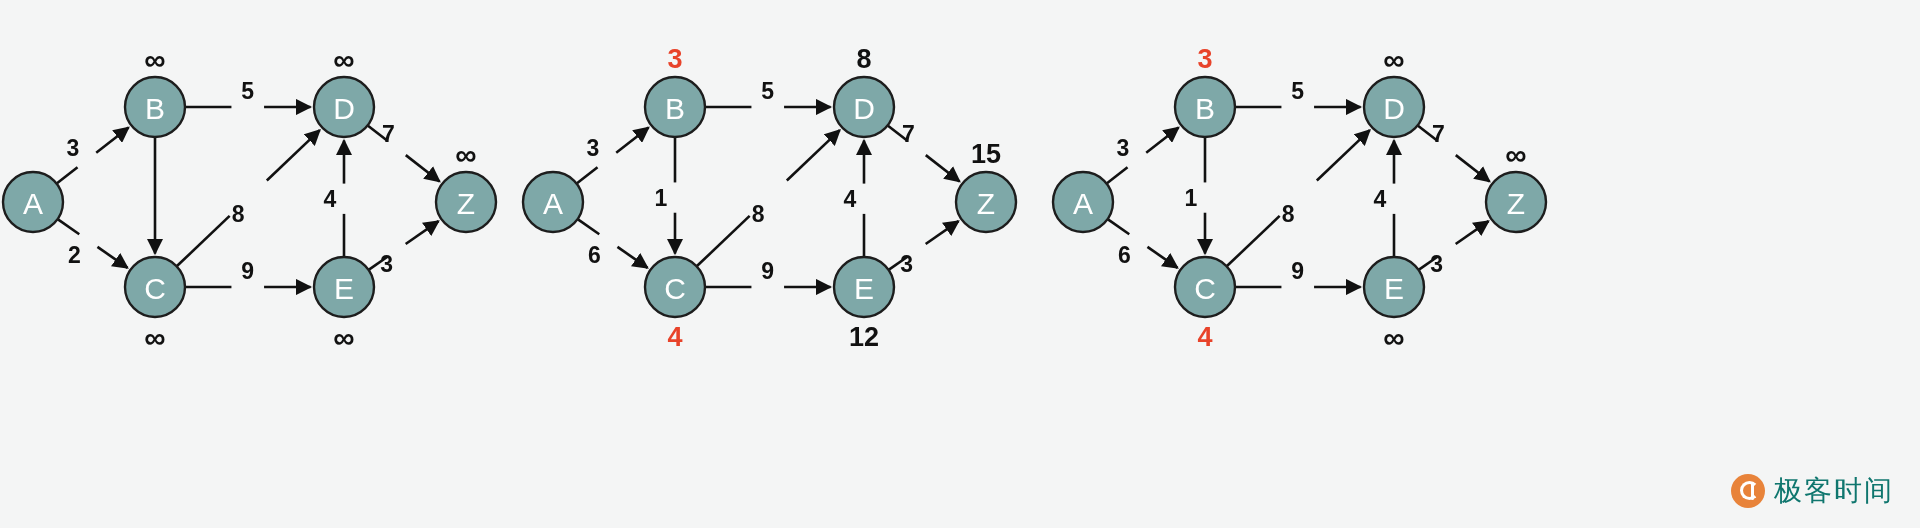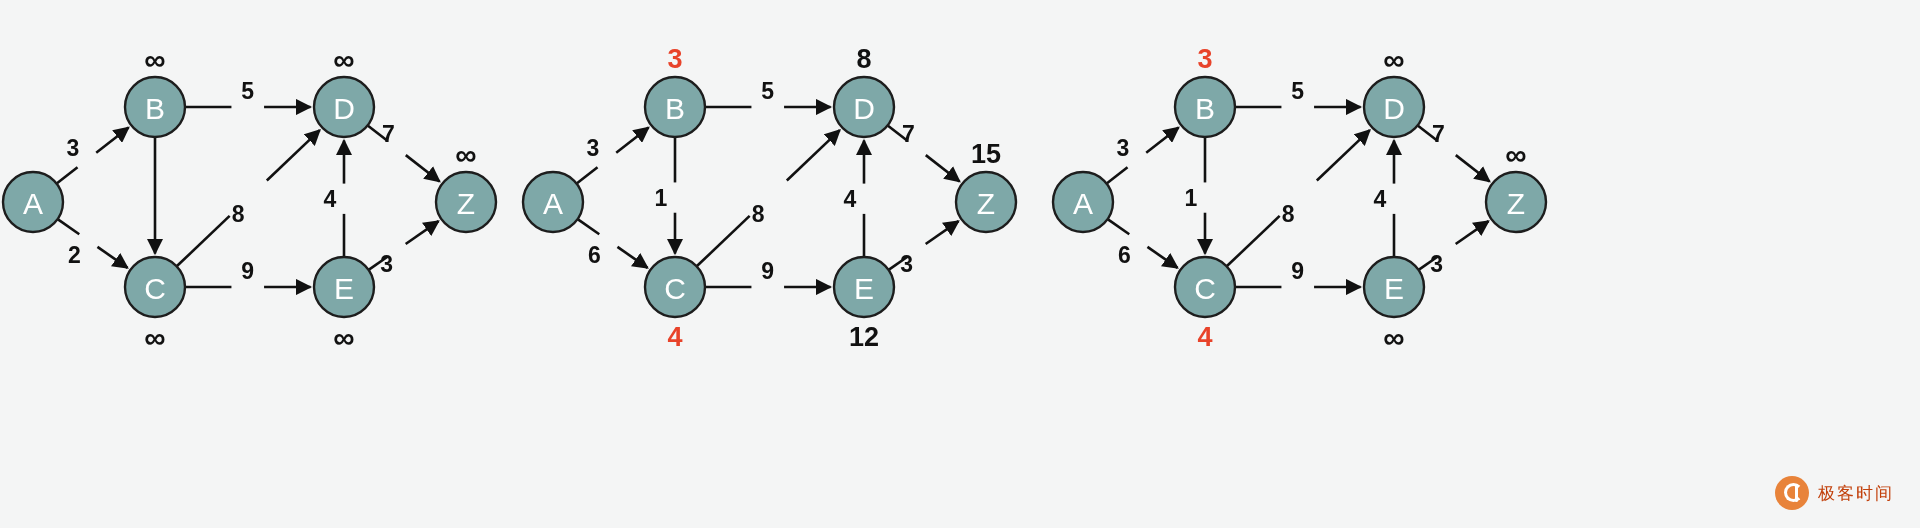--- a/index.html
+++ b/index.html
@@ -41,21 +41,21 @@
   #wm-logo::after{
     content:"";position:absolute;left:9px;top:7px;
     width:13px;height:13px;border:3px solid #ffffff;border-radius:50%;
     border-right-color:transparent;
   }
   #wm-logo::before{
     content:"";position:absolute;left:20px;top:8px;
     width:3px;height:18px;background:#ffffff;border-radius:2px;
   }
   #wm-text{
-    color:#c2410c;font-size:17px;letter-spacing:2px;
+    color:#0f766e;font-size:28px;letter-spacing:2px;
     font-family:Liberation Sans, sans-serif;
   }
 </style>
 </head>
 <body>
 
 <div id="stage">
     <div class="panel" style="left: 0px;">
       <svg class="graph" viewBox="0 0 520 528">
         <defs>

